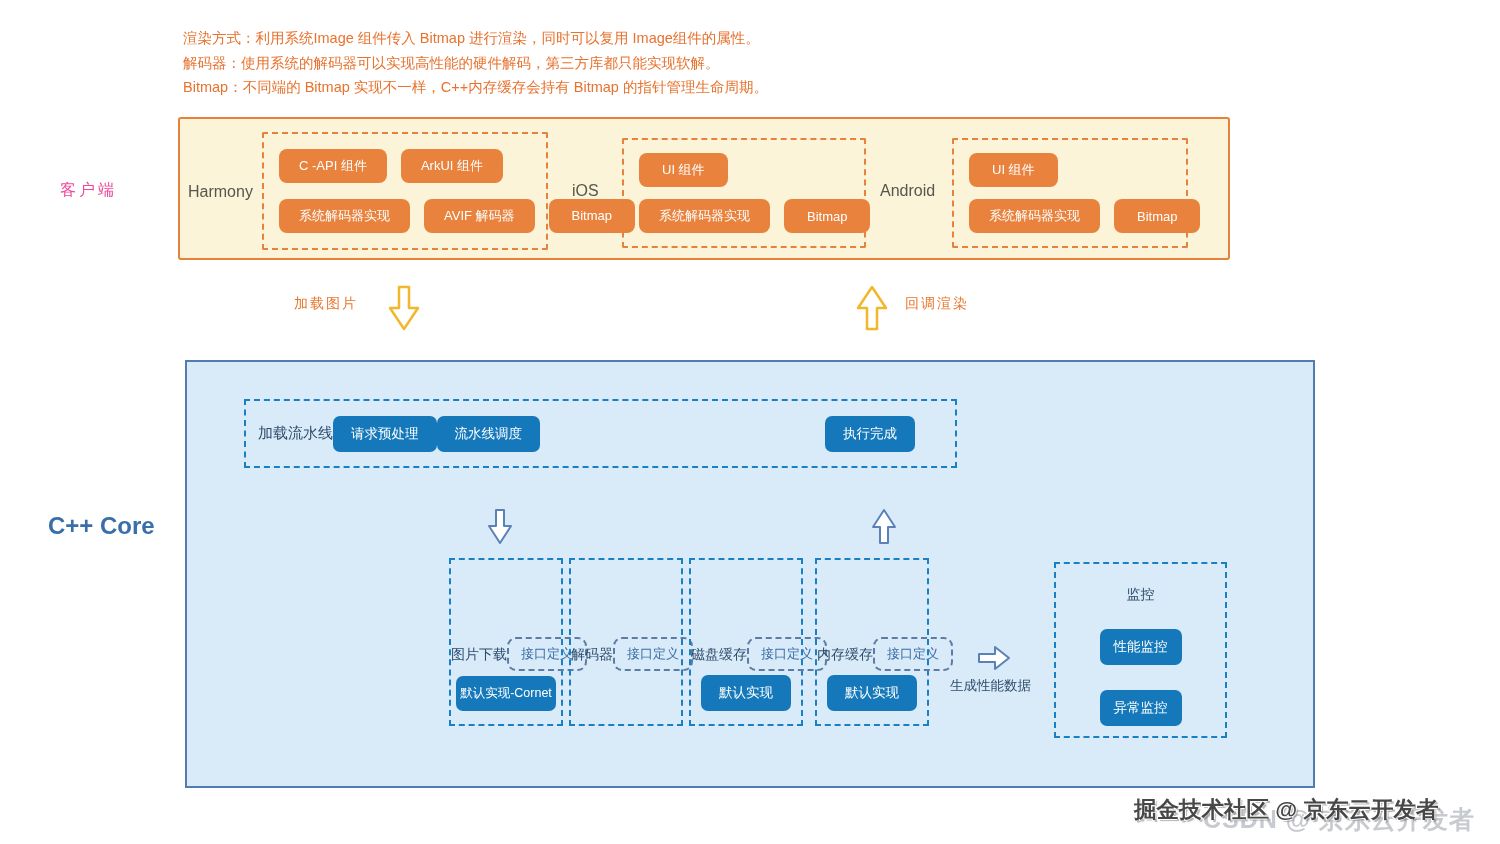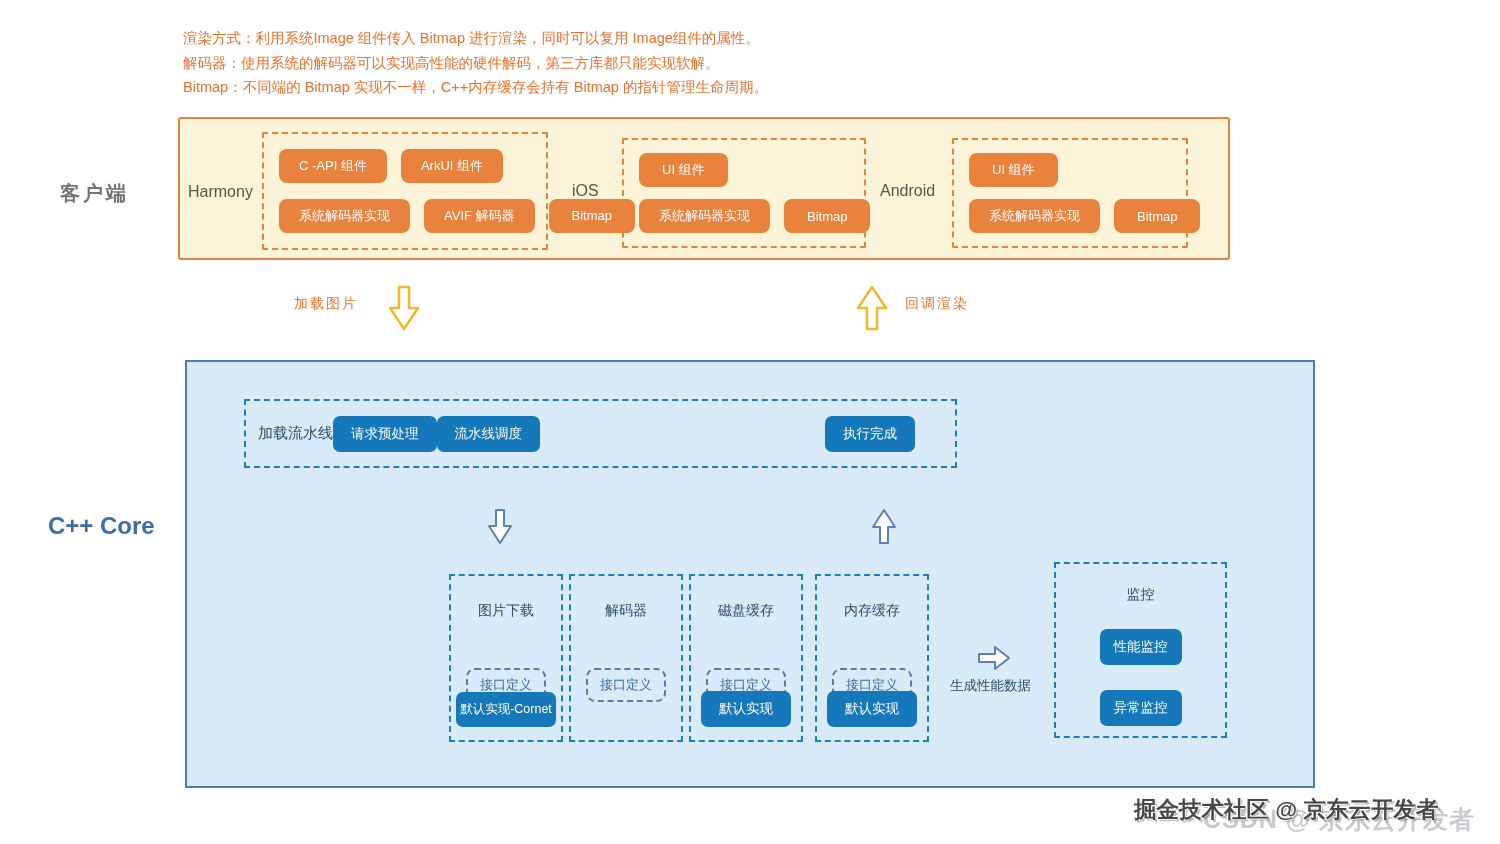--- a/index.html
+++ b/index.html
@@ -5,21 +5,21 @@
   * { margin:0; padding:0; box-sizing:border-box; }
   html,body { width:1500px; height:844px; background:#ffffff; overflow:hidden;
     font-family:"Liberation Sans","DejaVu Sans",sans-serif; }
   .abs { position:absolute; }
   #stage { position:relative; width:1500px; height:844px; background:#fff; }
 
   
   .notes { left:183px; top:26px; color:#e8722e; font-size:14.5px; line-height:24.5px; }
 
   
-  .client-label { left:60px; top:180px; color:#737373; font-size:20px; font-weight:bold; letter-spacing:3px; }
+  .client-label { left:60px; top:180px; color:#ec4899; font-size:16px; font-weight:normal; letter-spacing:3px; }
   .client-box { left:178px; top:117px; width:1052px; height:143px; background:#fbf4d8;
     border:2px solid #e8813b; border-radius:3px; }
   .plat-name { position:absolute; color:#55564c; font-size:16px; }
   .plat-dash { position:absolute; border:2px dashed #e8813b; border-radius:2px;
     display:flex; flex-direction:column; justify-content:space-evenly; padding:0 15px; }
   .prow { display:flex; gap:14px; }
   .btn-o { background:#e8823d; color:#fff; font-size:13px; padding:8px 20px;
     border-radius:8px; white-space:nowrap; border:none; cursor:pointer; }
   .btn-o.wide { padding:8px 23px; }
 
@@ -32,22 +32,22 @@
   .core-box { left:185px; top:360px; width:1130px; height:428px; background:#d9eaf8;
     border:2px solid #4f7db0; }
   .pipe { position:absolute; left:57px; top:37px; width:713px; height:69px;
     border:2px dashed #1a80c4; display:flex; align-items:center; }
   .pipe-label { margin-left:12px; color:#2e4d6b; font-size:15px; white-space:nowrap; }
   .btn-b { background:#1478ba; color:#fff; font-size:13.5px; padding:9px 18px;
     border-radius:7px; white-space:nowrap; border:none; cursor:pointer; }
   .pipe .btn-b { }
   .pipe .last { margin-left:auto; margin-right:40px; }
 
-  .module { position:absolute; top:212px; height:168px; width:114px;
-    border:2px dashed #1a80c4; display:flex; flex-direction:column; align-items:center;gap:24px; }
+  .module { position:absolute; top:196px; height:168px; width:114px;
+    border:2px dashed #1a80c4; display:flex; flex-direction:row; align-items:center; }
   .mod-title { margin-top:26px; color:#2e4d6b; font-size:14px; white-space:nowrap; }
   .iface { margin-top:24px; border:2px dashed #5c7ca6; border-radius:9px; padding:6px 12px;
     color:#3a6ea8; font-size:13px; white-space:nowrap; cursor:pointer; background:transparent; }
   .impl { position:absolute; bottom:13px; left:50%; transform:translateX(-50%); }
   .impl-wide { font-size:12.5px; padding:9px 4px; width:100px; text-align:center; }
 
   .perf-label { position:absolute; left:763px; top:315px; color:#2e4d6b; font-size:13.5px; white-space:nowrap; }
   .monitor { position:absolute; left:867px; top:200px; width:173px; height:176px;
     border:2px dashed #1a80c4; display:flex; flex-direction:column; align-items:center; }
   .mon-title { margin-top:22px; color:#2e4d6b; font-size:14px; }

